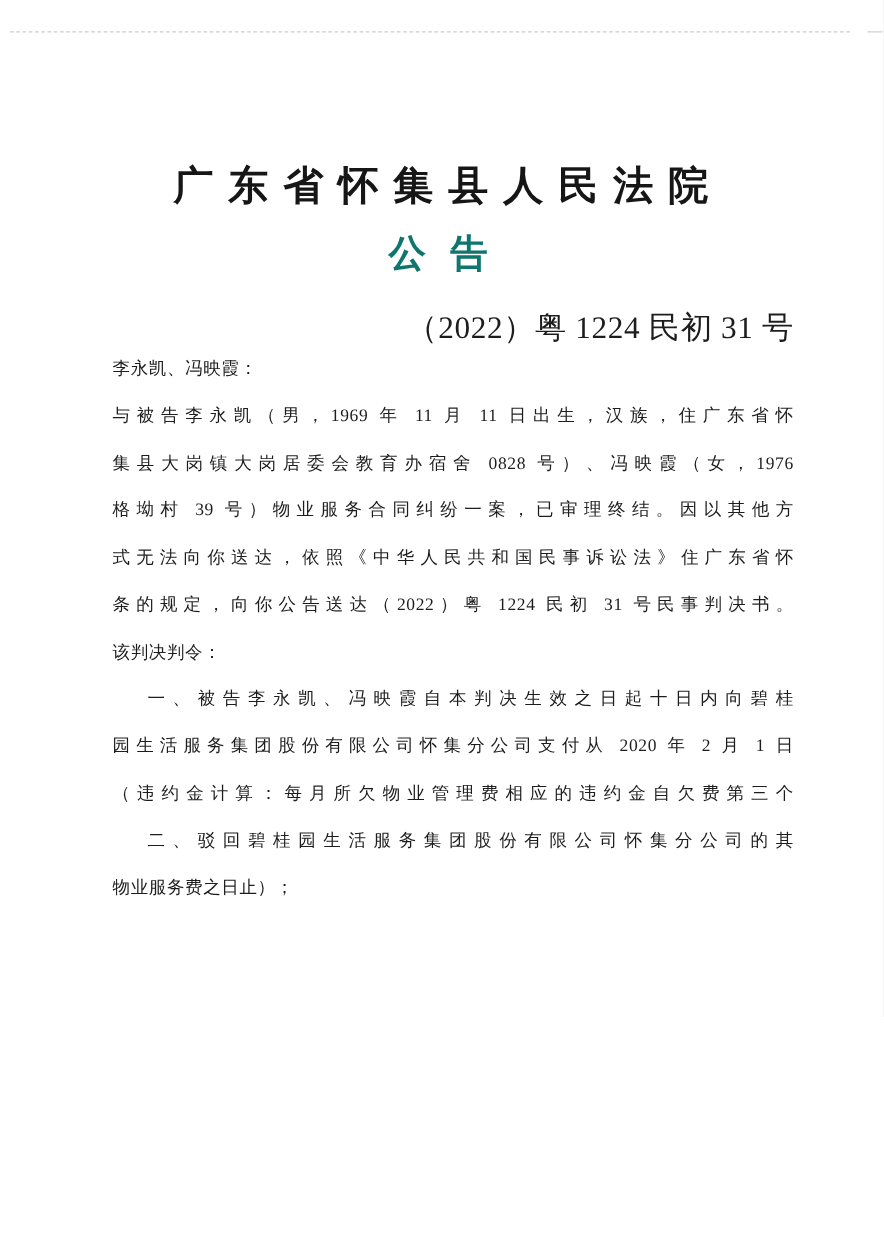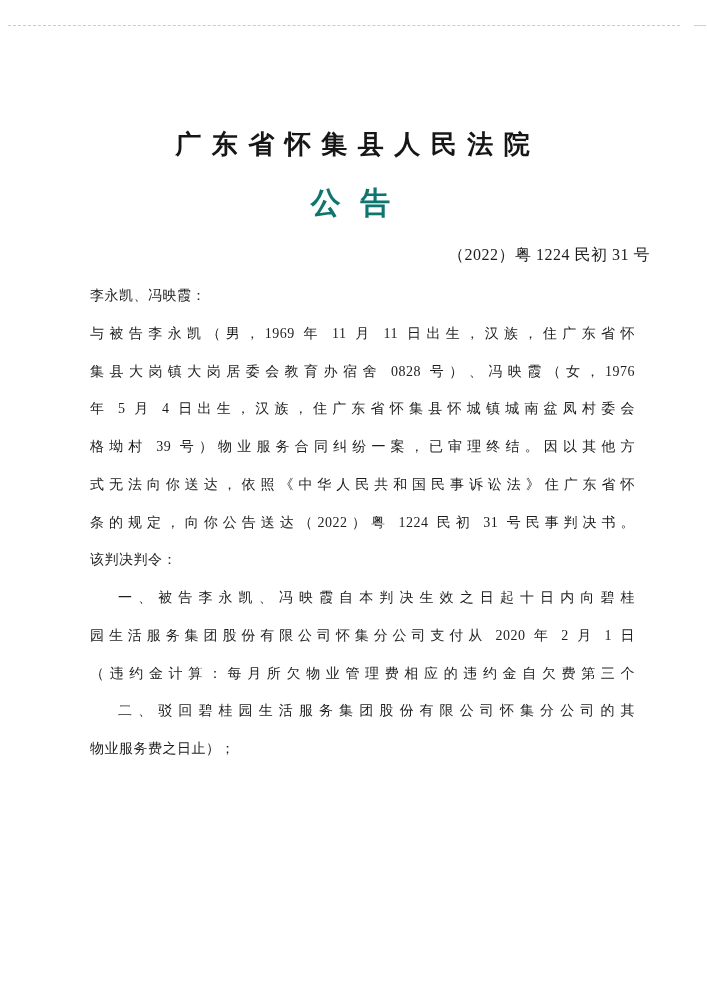--- a/index.html
+++ b/index.html
@@ -34,45 +34,45 @@
     height: 0;
     border-top: 1px solid #cccccc;
     opacity: 0.9;
   }
   .court-name {
     position: absolute;
     top: 127px;
     left: 0;
     width: 707px;
     text-align: center;
-    font-size: 26px;
+    font-size: 32px;
     font-weight: bold;
     letter-spacing: 2px;
     white-space: nowrap;
     color: #161616;
   }
   .doc-title {
     position: absolute;
     top: 183px;
     left: 0;
     width: 707px;
     text-align: center;
     font-size: 30px;
     font-weight: bold;
     letter-spacing: 6px;
     white-space: nowrap;
     color: #0f766e;
   }
   .case-number {
     position: absolute;
     top: 245px;
-    left: 90px;
+    left: 75px;
     width: 560px;
     text-align: right;
-    font-size: 16px;
+    font-size: 25px;
     letter-spacing: 0.5px;
     white-space: nowrap;
   }
   .body-text {
     position: absolute;
     top: 277px;
     left: 90px;
     width: 545px;
     font-size: 14px;
     line-height: 37.75px;
@@ -105,21 +105,20 @@
 
   <div class="doc-title">公 告</div>
 
   <div class="case-number">（2022）粤 1224 民初 31 号</div>
 
   <div class="body-text">
     <div class="line">李永凯、冯映霞：</div>
     <div>
         <div class="line fill">与被告李永凯（男，1969 年 11 月 11 日出生，汉族，住广东省怀</div>
         <div class="line fill">集县大岗镇大岗居委会教育办宿舍 0828 号）、冯映霞（女，1976</div>
-        <div class="line fill">年 5 月 4 日出生，汉族，住广东省怀集县怀城镇城南盆凤村委会</div>
         <div class="line fill">格坳村 39 号）物业服务合同纠纷一案，已审理终结。因以其他方</div>
         <div class="line fill">式无法向你送达，依照《中华人民共和国民事诉讼法》住广东省怀</div>
         <div class="line fill">条的规定，向你公告送达（2022）粤 1224 民初 31 号民事判决书。</div>
         <div class="line">该判决判令：</div>
         <div class="line fill indent">一、被告李永凯、冯映霞自本判决生效之日起十日内向碧桂</div>
         <div class="line fill">园生活服务集团股份有限公司怀集分公司支付从 2020 年 2 月 1 日</div>
         <div class="line fill">（违约金计算：每月所欠物业管理费相应的违约金自欠费第三个</div>
         <div class="line fill indent">二、驳回碧桂园生活服务集团股份有限公司怀集分公司的其</div>
         <div class="line">物业服务费之日止）；</div>
       </div>

